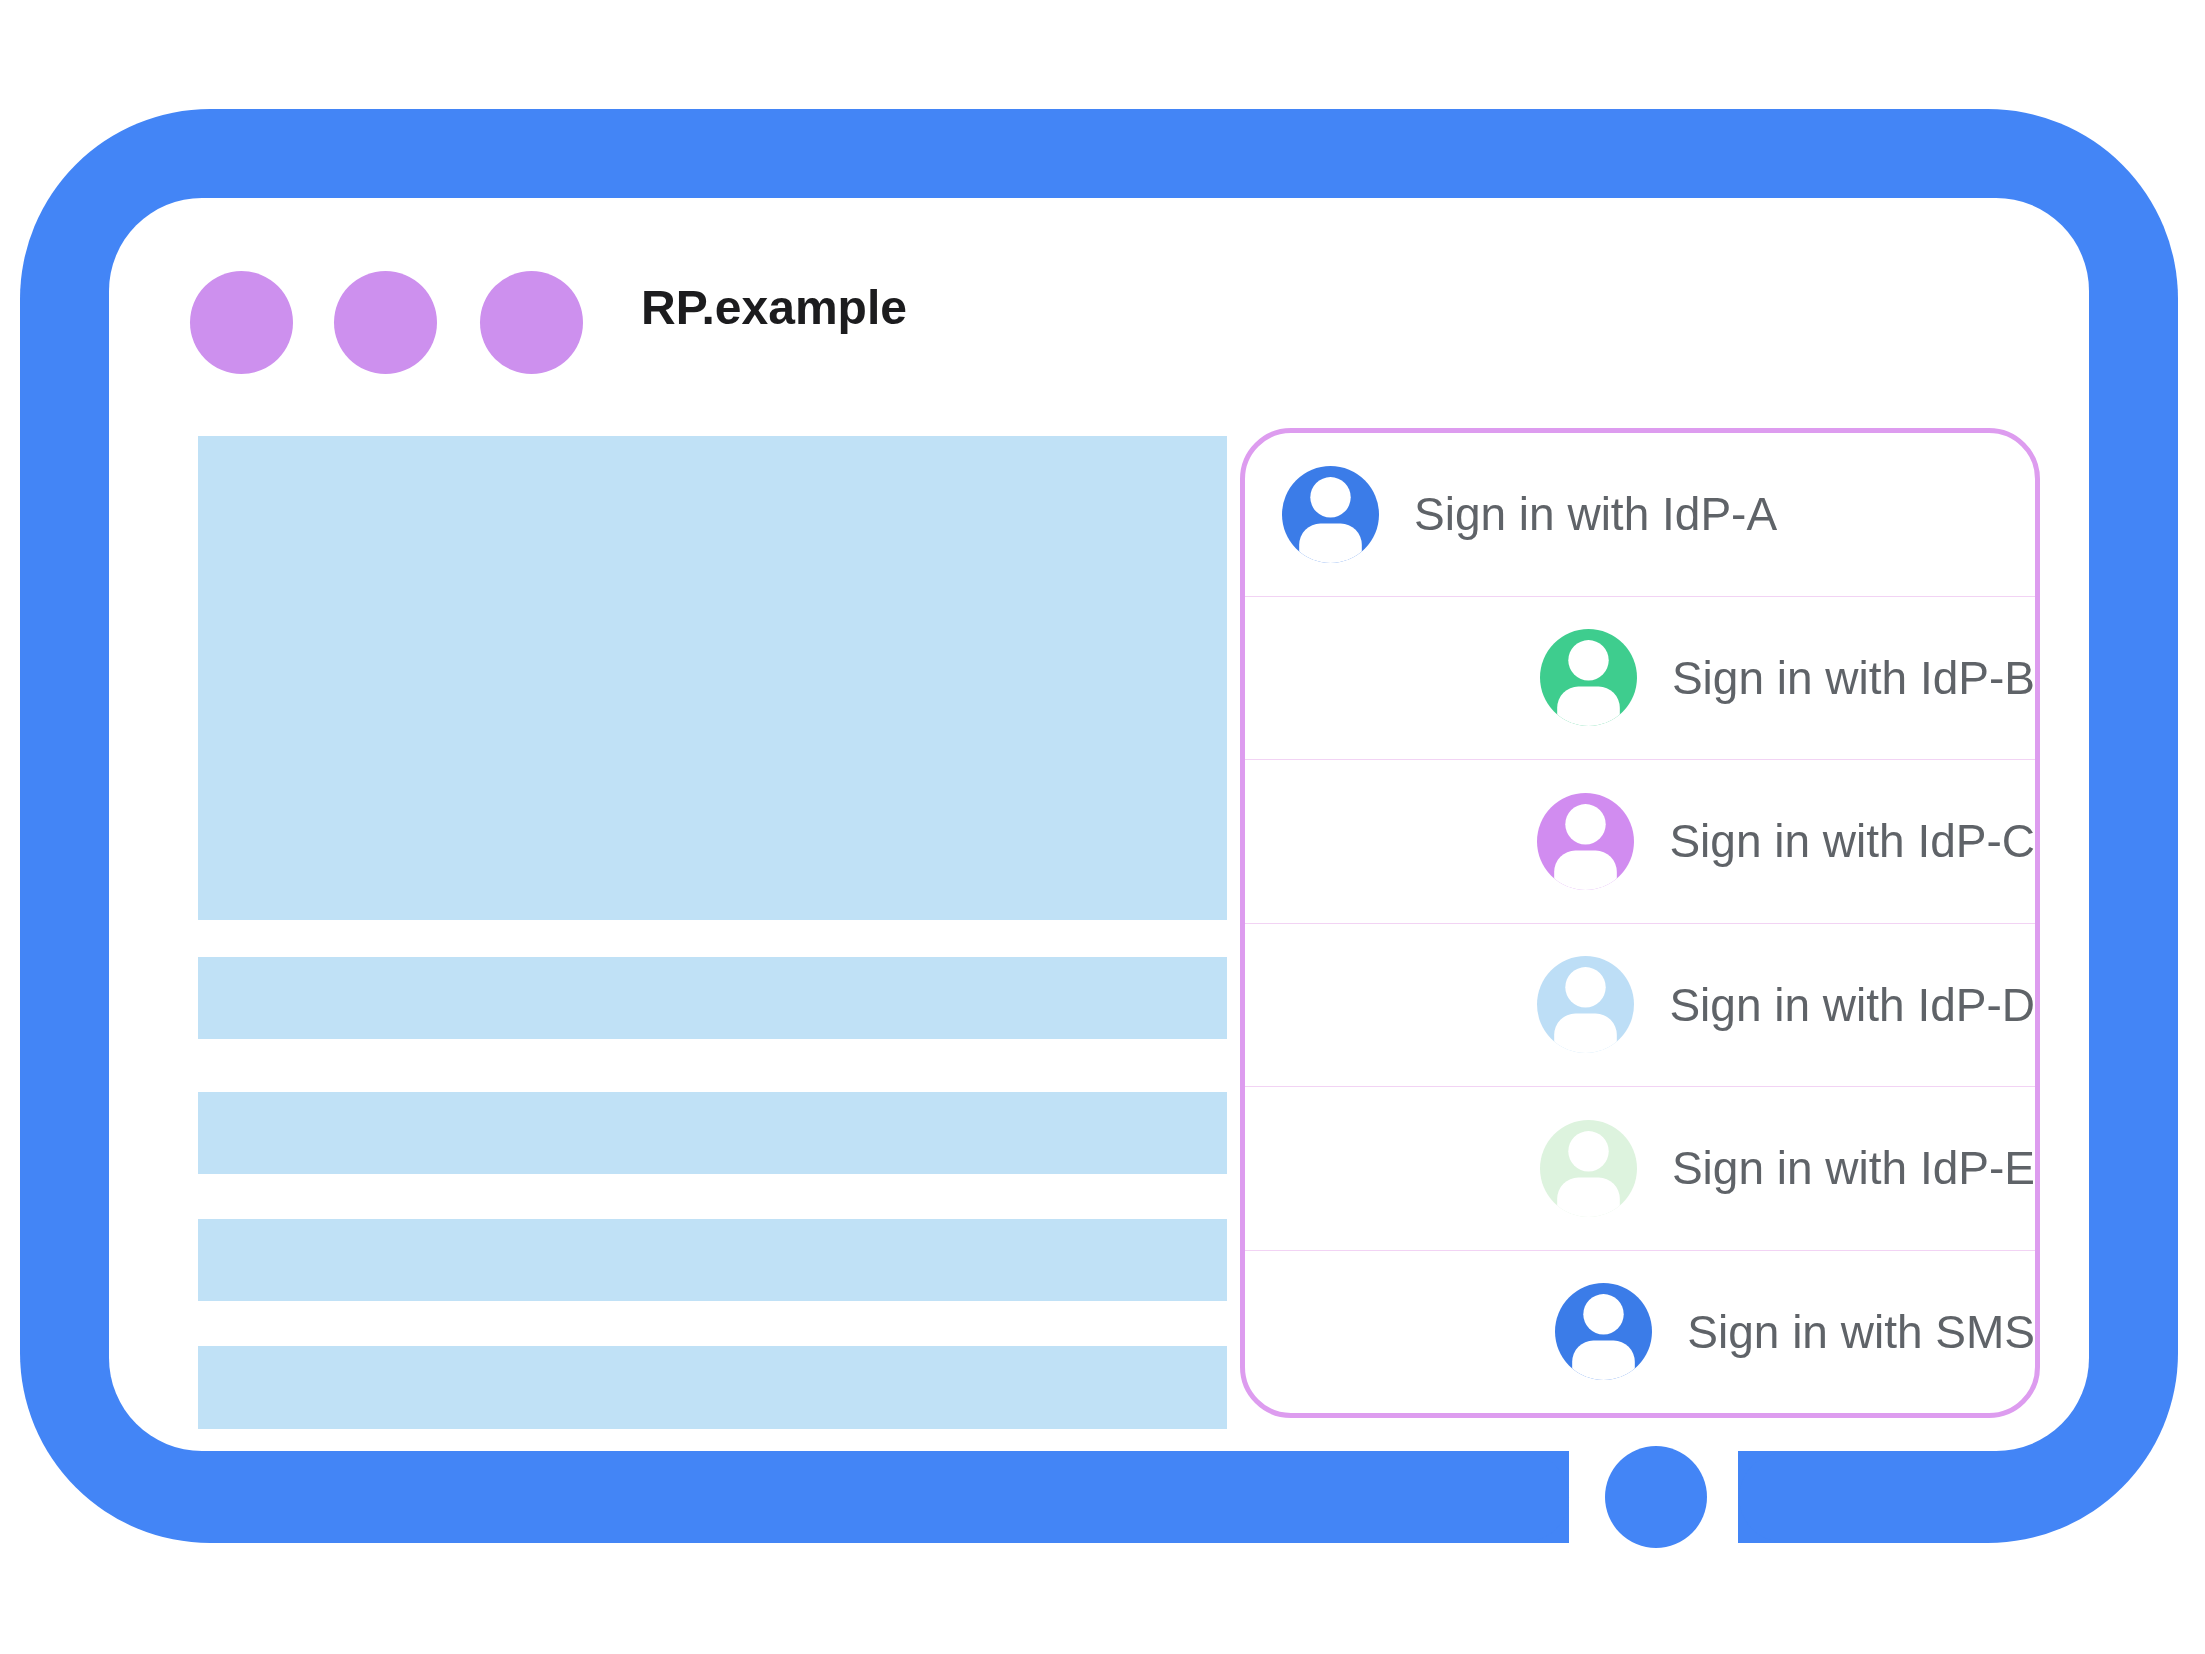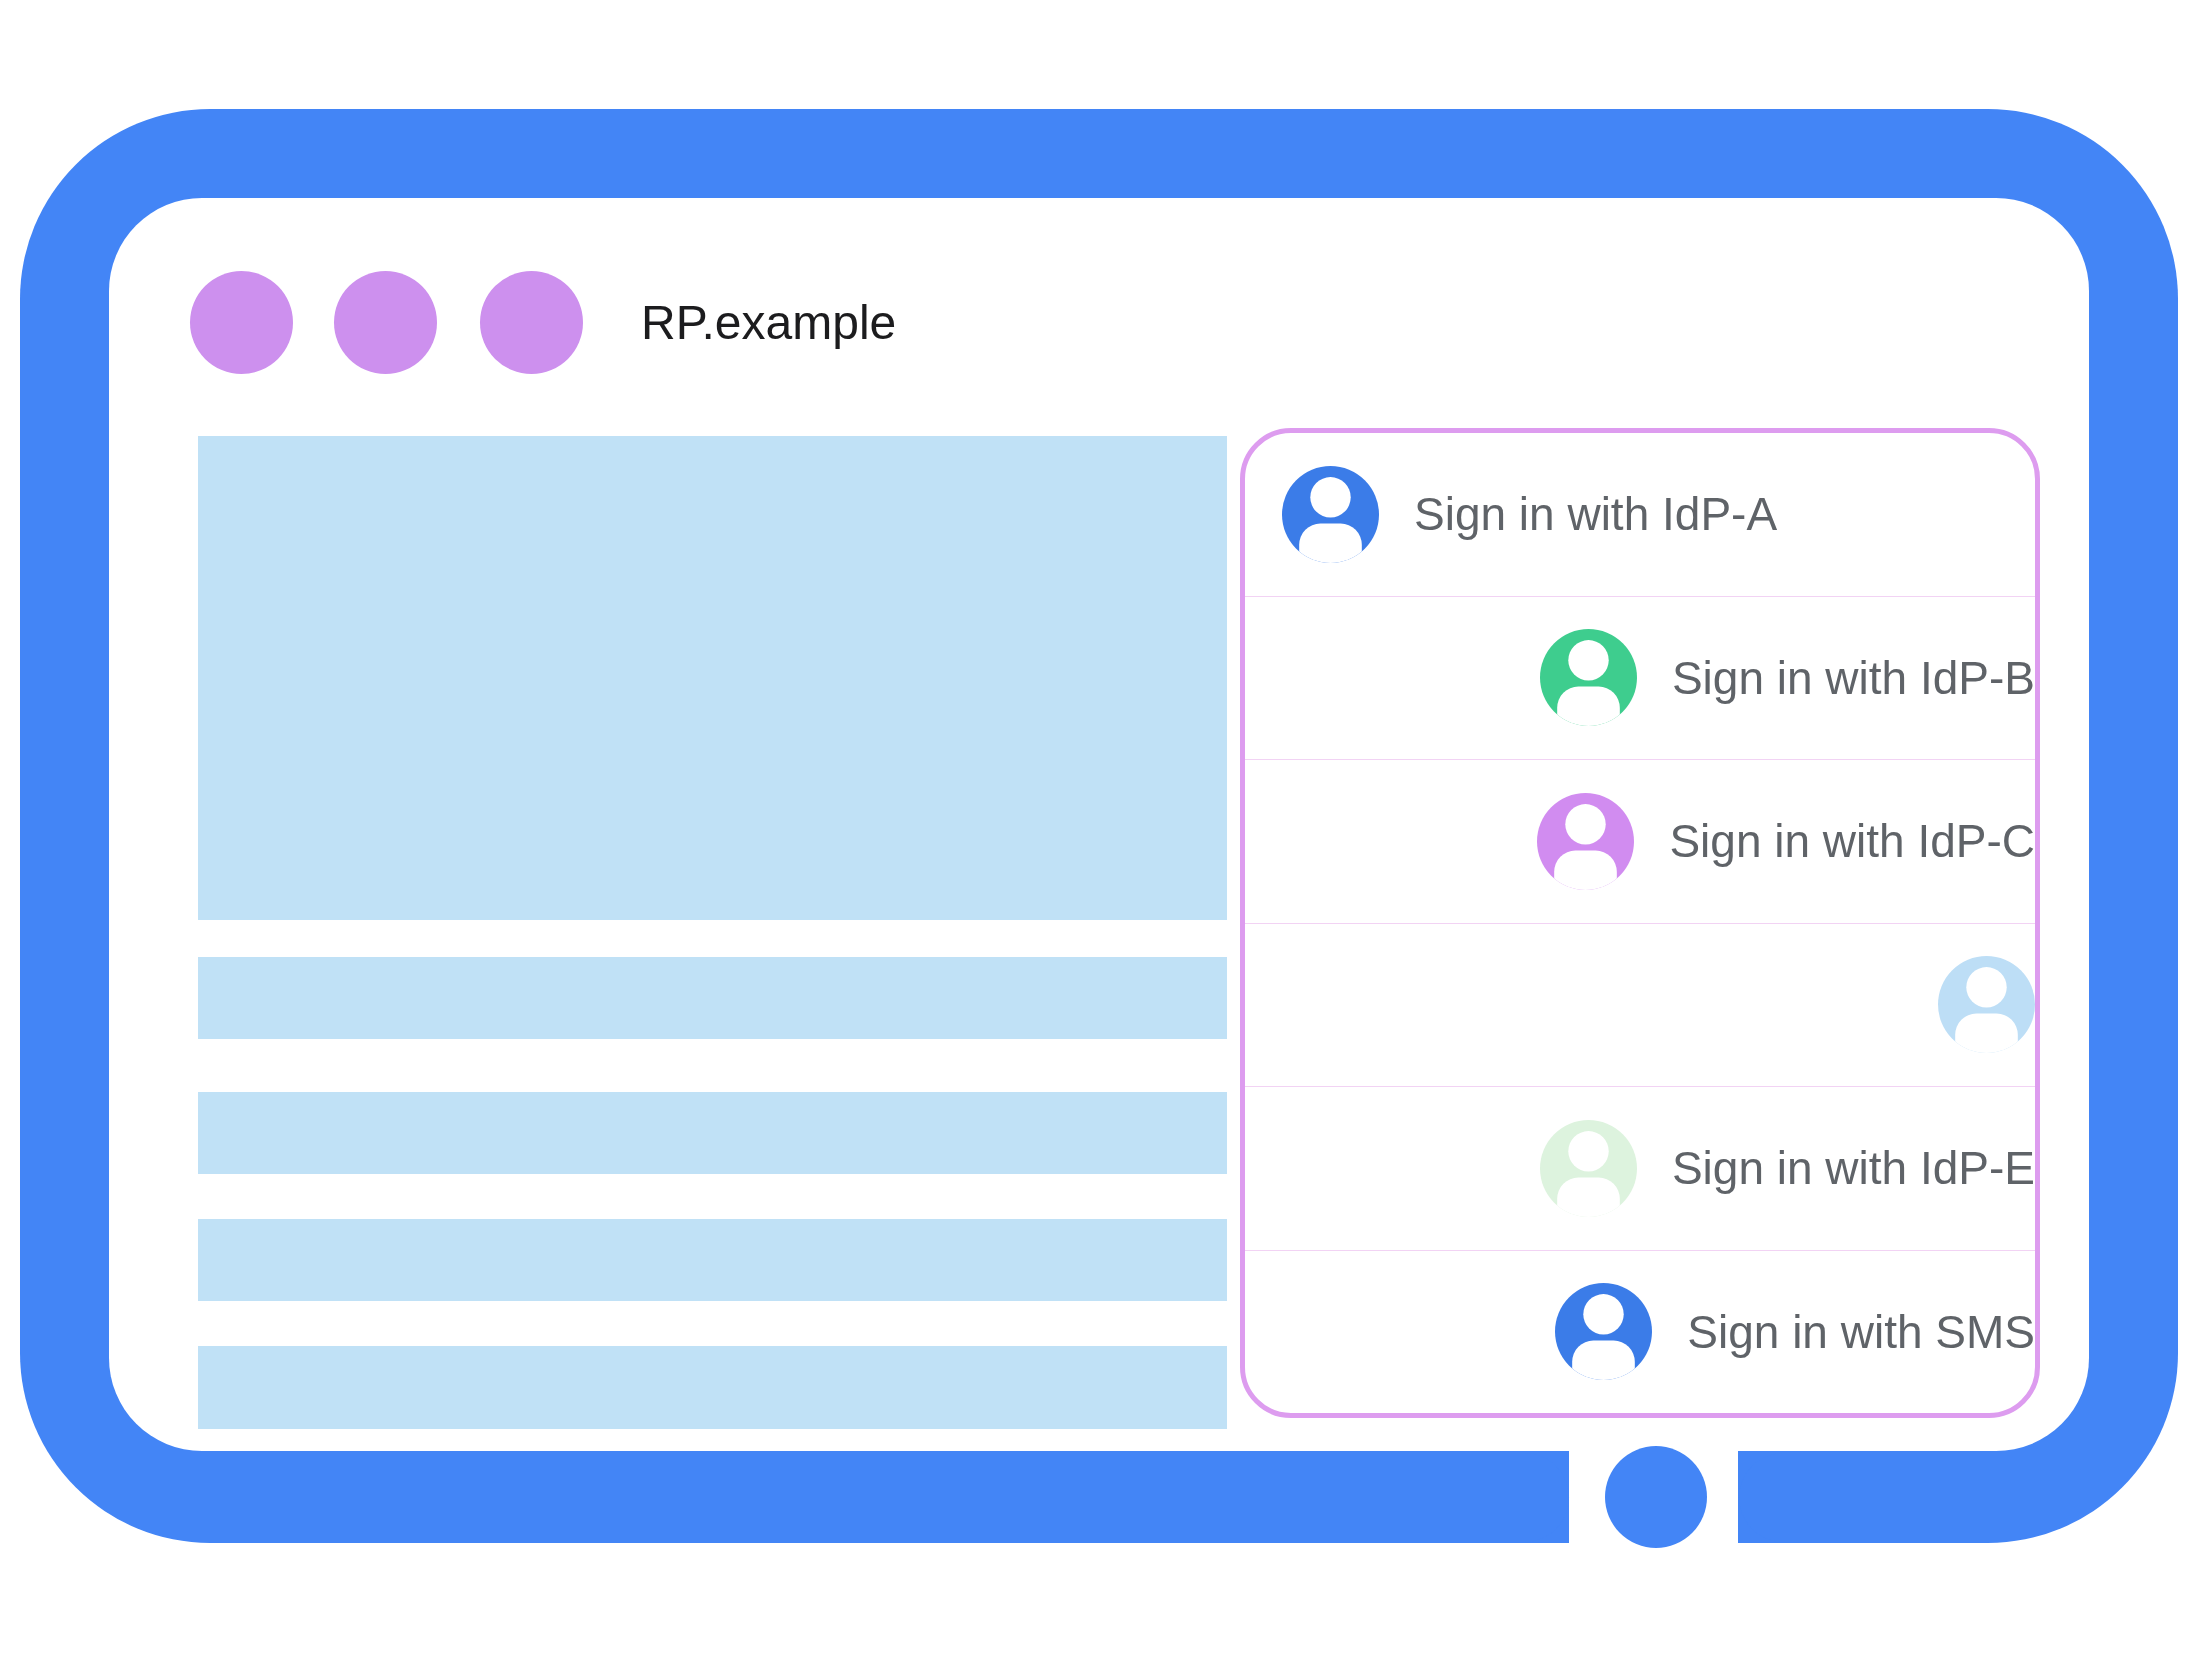--- a/index.html
+++ b/index.html
@@ -15,22 +15,22 @@
   .bar-cap{position:absolute;top:1453px;width:88px;height:89px;background:var(--frame-blue,#4385F6);}
   .bar-cap.left{left:1481px;border-radius:0 45px 45px 0;}
   .bar-cap.right{left:1739px;border-radius:45px 0 0 45px;}
   .home-btn{position:absolute;left:1605px;top:1446px;width:102px;height:102px;border-radius:50%;
          background:var(--frame-blue,#4385F6);}
 
   
   .win-dot{position:absolute;top:271px;width:103px;height:103px;border-radius:50%;
          background:var(--dot-purple,#CD90EE);}
   .win-dot.d1{left:190px}.win-dot.d2{left:334px}.win-dot.d3{left:480px}
-  .page-title{position:absolute;left:641px;top:296px;font-size:48px;line-height:53px;
-         font-weight:400;color:var(--title-color,#1C1C1E);letter-spacing:0;}
+  .page-title{position:absolute;left:641px;top:281px;font-size:48px;line-height:53px;
+         font-weight:700;color:var(--title-color,#1C1C1E);letter-spacing:0;}
 
   
   .ph{position:absolute;left:198px;width:1029px;background:var(--placeholder-blue,#C0E1F6);}
   .ph.hero{top:436px;height:484px;}
   .ph.l1{top:957px;height:82px;}
   .ph.l2{top:1092px;height:82px;}
   .ph.l3{top:1219px;height:82px;}
   .ph.l4{top:1346px;height:83px;}
 
   
@@ -118,20 +118,21 @@
             <clipPath id="avclip3">
               <circle cx="24" cy="24" r="24"></circle>
             </clipPath>
           </defs>
         <circle class="av-bg" cx="24" cy="24" r="24" fill="#BDDEF6"></circle>
         <g class="av-glyph" fill="#FFFFFF" clip-path="url(#avclip3)">
           <circle cx="24" cy="15.5" r="10"></circle>
           <rect x="8.5" y="28.5" width="31" height="26" rx="10.5"></rect>
         </g>
       </svg>
+      <span class="signin-label">Sign in with IdP-D</span>
     </div>
       <div class="signin-row">
       <svg class="avatar" viewBox="0 0 48 48">
         <defs>
             <clipPath id="avclip4">
               <circle cx="24" cy="24" r="24"></circle>
             </clipPath>
           </defs>
         <circle class="av-bg" cx="24" cy="24" r="24" fill="#DDF3DE"></circle>
         <g class="av-glyph" fill="#FFFFFF" clip-path="url(#avclip4)">

